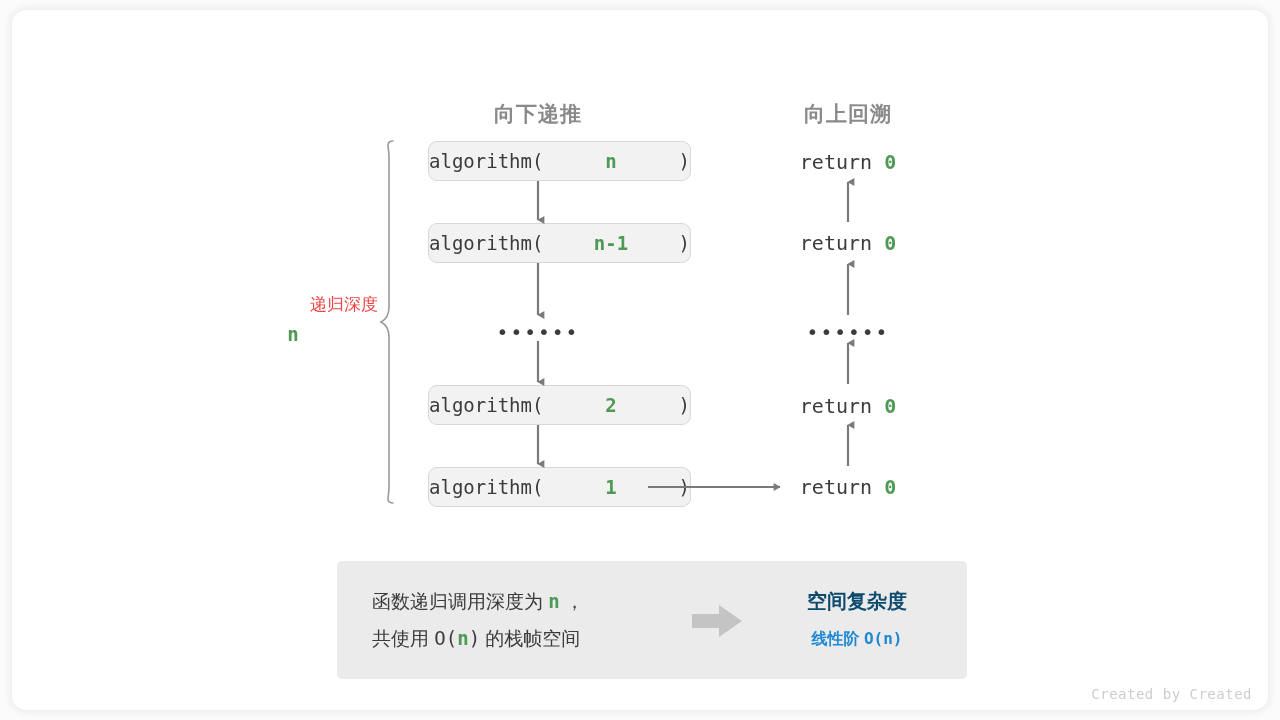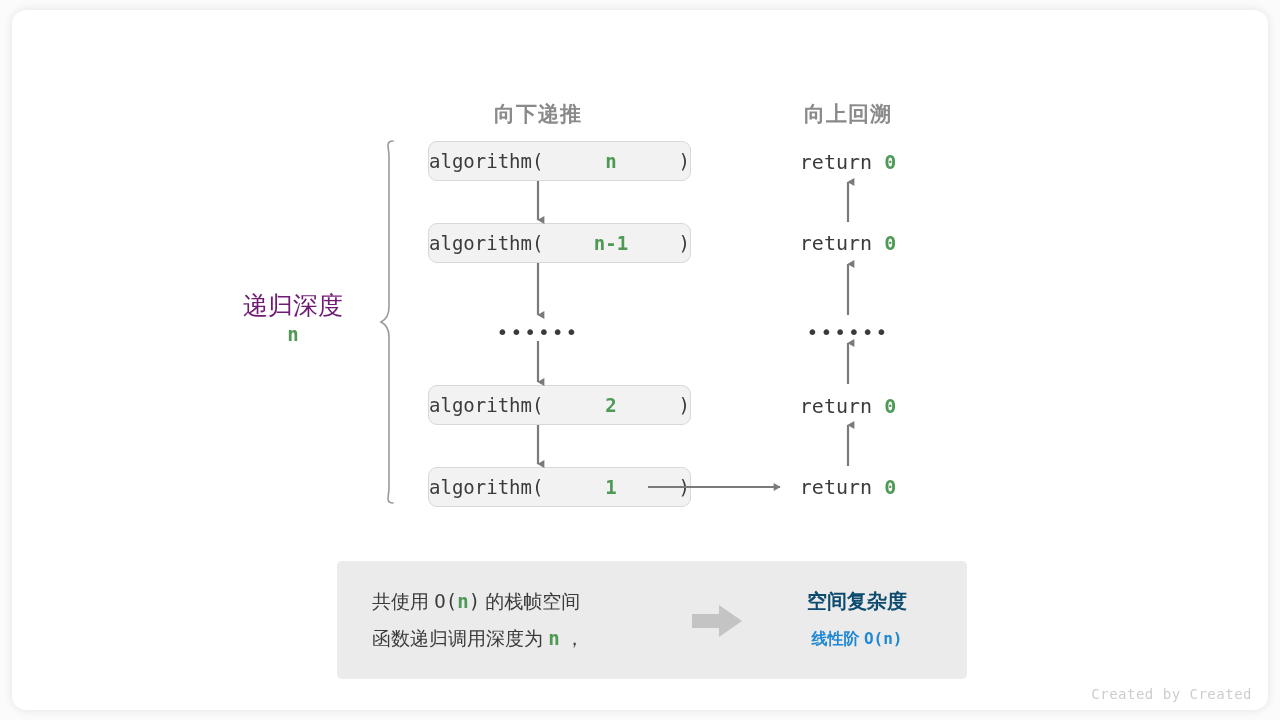--- a/index.html
+++ b/index.html
@@ -125,23 +125,24 @@
 
   
   #depth-label {
     position: absolute;
     left: 196px;
     top: 281px;
     width: 170px;
     text-align: center;
   }
   #depth-label .depth-title {
-    font-size: 25px;
-    color: #701a75;
+    font-size: 17px;
+    color: #ef4444;
     line-height: 28px;
+    text-align: right;
   }
   #depth-label .depth-value {
     font-family: "DejaVu Sans Mono", monospace;
     font-size: 19px;
     font-weight: bold;
     color: #4e9a55;
     line-height: 30px;
   }
 
   
@@ -300,22 +301,22 @@
                L 377,297
                C 377,306 373,310 369,312
                C 373,314 377,318 377,327
                L 377,478
                C 377,486 373,493 381,493" fill="none" stroke="#9a9a9a" stroke-width="1.6" stroke-linecap="round"></path>
     </svg>
 
     <div id="summary-box">
 
       <div id="summary-left">
+        <div><span>函数递归调用深度为 </span><span class="g">n</span><span> ，</span></div>
         <div><span>共使用 </span><span class="mono">O(</span><span class="g">n</span><span class="mono">)</span><span> 的栈帧空间</span></div>
-        <div><span>函数递归调用深度为 </span><span class="g">n</span><span> ，</span></div>
       </div>
 
       <svg id="summary-arrow" viewBox="0 0 52 32" xmlns="http://www.w3.org/2000/svg">
         <path d="M0,9 L27,9 L27,0 L50,16 L27,32 L27,23 L0,23 Z" fill="#c4c4c4"></path>
       </svg>
 
       <div id="summary-right">
         <div class="title">空间复杂度</div>
         <div class="value"><span>线性阶 </span><span class="mono">O(n)</span></div>
       </div>

